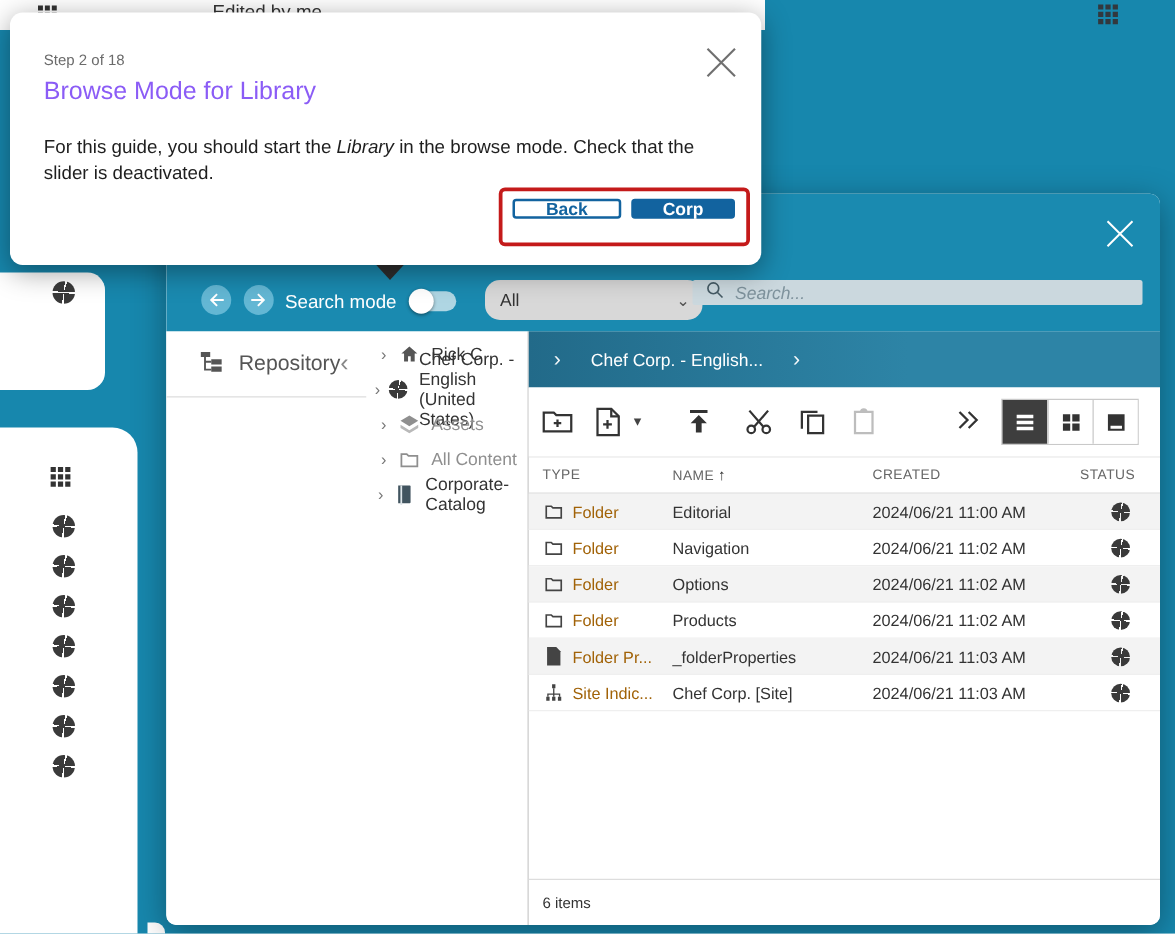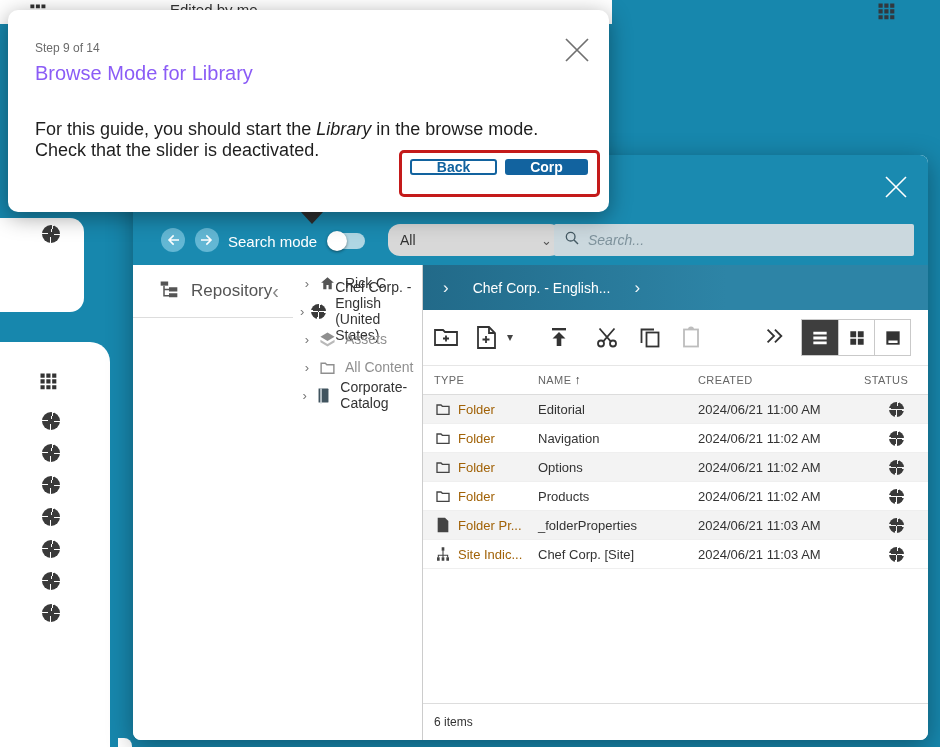--- a/index.html
+++ b/index.html
@@ -28,21 +28,21 @@
   .lib-header{position:relative;height:110px;background:#1a8ab0;flex:none}
   .lib-close{position:absolute;right:18px;top:18px;width:28px;height:28px;cursor:pointer}
   .nav-circle{position:absolute;top:73px;width:24px;height:24px;border-radius:50%;background:#63b7d4;display:flex;align-items:center;justify-content:center}
   .nav-back{left:28px}.nav-fwd{left:62px}
   .searchmode-label{position:absolute;left:95px;top:78px;color:#fff;font-size:15px}
   .toggle{position:absolute;left:196px;top:78px;width:36px;height:16px;border-radius:8px;background:rgba(255,255,255,.65)}
   .toggle .knob{position:absolute;left:-2px;top:-2px;width:20px;height:20px;border-radius:50%;background:#fff;box-shadow:0 1px 3px rgba(0,0,0,.45)}
   .dropdown{position:absolute;left:255px;top:69px;width:174px;height:32px;background:#d8d8d8;border-radius:12px;
             display:flex;align-items:center;padding:0 10px 0 12px;font-size:14px;color:#333}
   .dropdown .chev{margin-left:auto;color:#555;font-size:13px}
-  .searchbox{position:absolute;left:421px;top:69px;width:360px;height:32px;background:#cbd8de;border-radius:2px;display:flex;align-items:center;padding:0 10px}
+  .searchbox{position:absolute;left:421px;top:69px;width:360px;height:20px;background:#cbd8de;border-radius:2px;display:flex;align-items:center;padding:0 10px}
   .searchbox input{flex:1;border:none;outline:none;background:transparent;font-size:14px;color:#33454d;margin-left:8px;font-family:"Liberation Sans",sans-serif}
   .searchbox input::placeholder{color:#7e929c;font-style:italic}
 
   .lib-body{flex:1;display:flex;min-height:0;background:#fff}
   .sidebar{width:290px;flex:none;border-right:1px solid #ccc;display:flex;flex-direction:row}
   .sb-header{height:53px;flex:none;display:flex;align-items:center;padding:0 14px 0 26px;border-bottom:1px solid #ddd}
   .sb-title{margin-left:12px;font-size:17px;color:#555}
   .sb-collapse{margin-left:auto;color:#888;font-size:20px;line-height:1;cursor:pointer}
   .tree{padding-top:4px}
   .tree-item{display:flex;align-items:center;height:28px;padding-left:6px;font-size:14px;color:#333;cursor:pointer}
@@ -75,21 +75,21 @@
   .cell-type{display:flex;align-items:center;color:#a16207}
   .cell-type .ricon{width:17px;height:17px;margin-right:7px;flex:none;display:flex;align-items:center;justify-content:center}
   .cell-status{display:flex;justify-content:center}
   .tfoot{margin-top:auto;flex:none;border-top:1px solid #ddd;height:37px;display:flex;align-items:center;padding-left:11px;font-size:12px;color:#333}
 
   
   .guide{position:absolute;left:8px;top:10px;width:601px;height:202px;background:#fff;border-radius:10px;
          box-shadow:0 5px 22px rgba(0,0,0,.38);z-index:60}
   .g-step{position:absolute;left:27px;top:31px;font-size:12px;color:#6b6b6b}
   .g-title{position:absolute;left:27px;top:52px;font-size:20px;color:#8b5cf6;font-weight:400}
-  .g-body{position:absolute;left:27px;top:109px;width:528px;font-size:18px;color:#1e1e1e;line-height:21px}
+  .g-body{position:absolute;left:27px;top:97px;width:528px;font-size:15px;color:#1e1e1e;line-height:21px}
   .g-close{position:absolute;right:16px;top:24px;width:32px;height:32px;cursor:pointer}
   .g-btn{position:absolute;top:149px;height:16px;border-radius:3px;font-size:14px;font-weight:700;
          display:flex;align-items:center;justify-content:center;cursor:pointer;font-family:"Liberation Sans",sans-serif}
   .g-back{left:402px;width:87px;background:#fff;border:2px solid #12639f;color:#12639f}
   .g-next{left:497px;width:83px;background:#12639f;border:2px solid #12639f;color:#fff}
   .red-rect{position:absolute;left:391px;top:140px;width:201px;height:47px;border:3px solid #c41a1a;border-radius:5px;z-index:5;pointer-events:none}
   .guide-pointer{position:absolute;left:301px;top:212px;width:0;height:0;z-index:59;
                  border-left:11px solid transparent;border-right:11px solid transparent;border-top:12px solid #2e2e2e}
 </style>
 </head>
@@ -405,21 +405,21 @@
 
         <div class="tfoot">
           <span>6 items</span>
         </div>
       </div>
     </div>
   </div>
 
   <div class="guide-pointer"></div>
   <div class="guide">
-    <span class="g-step">Step 9 of 14</span>
+    <span class="g-step">Step 2 of 18</span>
     <h1 class="g-title">Browse Mode for Library</h1>
     <p class="g-body"><span>For this guide, you should start the </span><i>Library</i><span> in the browse mode. Check that the slider is deactivated.</span></p>
     <span class="g-close">
       <svg width="32" height="32" viewBox="0 0 32 32">
           <path d="M5 5l22 22M27 5L5 27" stroke="#707070" stroke-width="1.7"></path>
         </svg>
     </span>
     <div class="red-rect"></div>
     <button class="g-btn g-back">Back</button>
     <button class="g-btn g-next">Corp</button>

